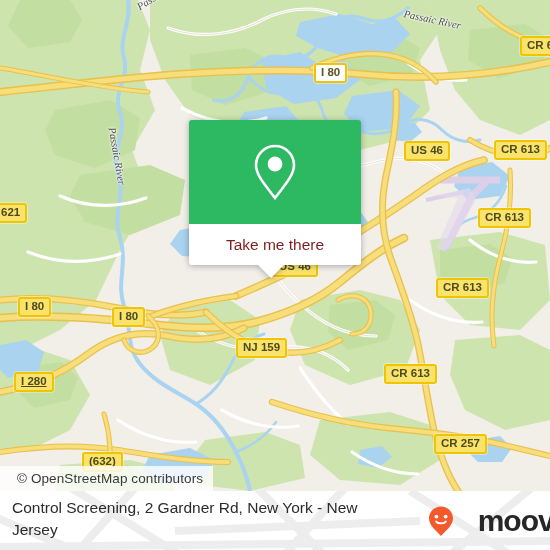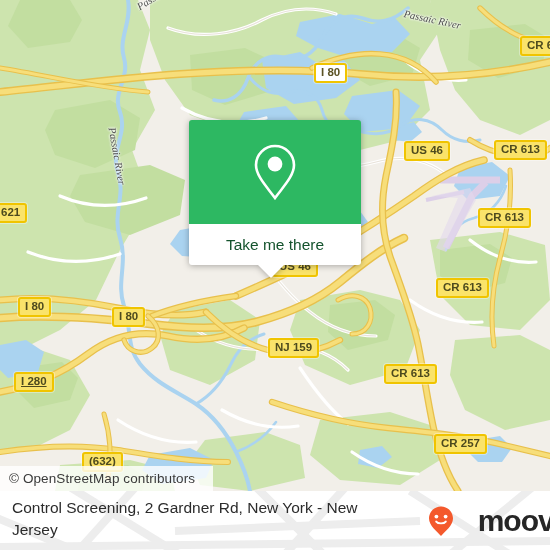--- a/index.html
+++ b/index.html
@@ -12,21 +12,21 @@
 
   
   .map{position:absolute;left:0;top:0;width:550px;height:491px;overflow:hidden;background:#F2EFE9;}
   .map svg{position:absolute;left:0;top:0;}
 
   
   .attrib{
     position:absolute;left:0;top:466px;width:213px;height:25px;
     background:rgba(255,255,255,0.80);
     display:flex;align-items:center;
-    box-sizing:border-box;padding-left:9px;
+    box-sizing:border-box;padding-left:17px;
     font-size:13.5px;color:#3a3a3a;letter-spacing:.1px;
     z-index:40;
   }
 
   
   .shield{
     position:absolute;z-index:30;
     background:#FFFFFF;border:2px solid #F0C400;border-radius:3px;
     color:#5c5324;font-size:11.5px;font-weight:bold;
     padding:1px 5px 2px 5px;white-space:nowrap;
@@ -54,21 +54,21 @@
     position:absolute;left:189px;top:120px;width:172px;z-index:60;
     filter:drop-shadow(0 1px 3px rgba(0,0,0,.30));
   }
   .card-top{
     height:104px;background:#2DB862;border-radius:3px 3px 0 0;
     display:flex;align-items:center;justify-content:center;
   }
   .card-foot{
     height:41px;background:#ffffff;border-radius:0 0 3px 3px;
     display:flex;align-items:center;justify-content:center;
-    color:#14532d;font-size:15.5px;
+    color:#7f1d1d;font-size:15.5px;
   }
   .card-tail{
     position:absolute;left:69px;top:145px;width:0;height:0;
     border-left:13px solid transparent;border-right:13px solid transparent;
     border-top:13px solid #ffffff;
   }
 
   
   .footer{
     position:absolute;left:0;top:491px;width:550px;height:59px;
@@ -259,21 +259,21 @@
     <div class="shield y" style="left:520px;top:36px;">CR 6</div>
     <div class="shield" style="left:314px;top:63px;">I 80</div>
     <div class="shield y" style="left:404px;top:141px;">US 46</div>
     <div class="shield y" style="left:494px;top:140px;">CR 613</div>
     <div class="shield y" style="left:478px;top:208px;">CR 613</div>
     <div class="shield y" style="left:-6px;top:203px;">621</div>
     <div class="shield y" style="left:272px;top:257px;">US 46</div>
     <div class="shield y" style="left:436px;top:278px;">CR 613</div>
     <div class="shield y" style="left:18px;top:297px;">I 80</div>
     <div class="shield y" style="left:112px;top:307px;">I 80</div>
-    <div class="shield y" style="left:236px;top:338px;margin-left:32px;">NJ 159</div>
+    <div class="shield y" style="left:236px;top:338px;">NJ 159</div>
     <div class="shield y" style="left:384px;top:364px;">CR 613</div>
     <div class="shield y" style="left:14px;top:372px;text-decoration:underline;">I 280</div>
     <div class="shield y" style="left:434px;top:434px;">CR 257</div>
     <div class="shield y" style="left:82px;top:452px;">(632)</div>
 
     <div class="attrib">
       <span>© OpenStreetMap contributors</span>
     </div>
   </div>
 

